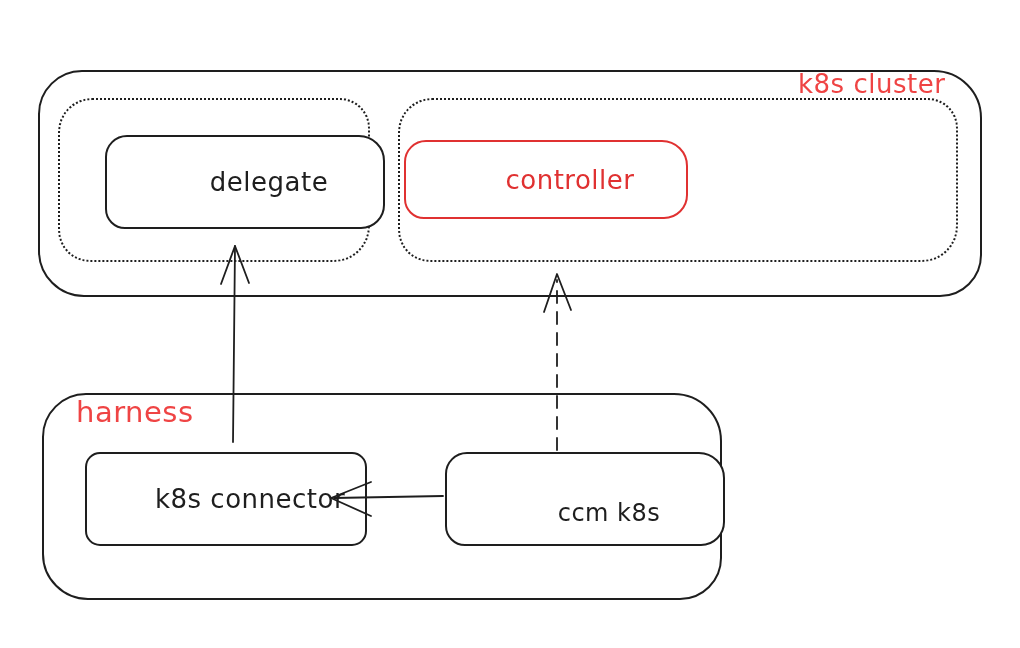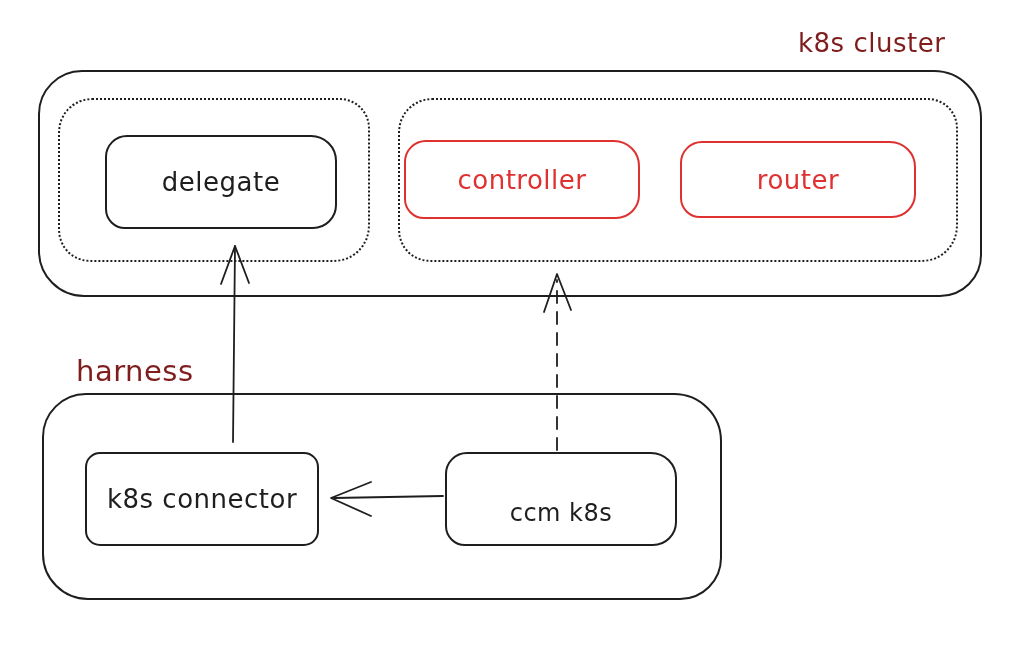--- a/index.html
+++ b/index.html
@@ -9,22 +9,23 @@
     background:#ffffff;
     font-family:"DejaVu Sans", sans-serif;
     color:#1e1e1e;
     overflow:hidden;
   }
   .container-label{
     position:absolute;
     font-size:26px;
     font-weight:500;
     letter-spacing:0.5px;
-    color:#7f1d1d;
+    color:#ef4444;
     white-space:nowrap;
+    margin-top:41px;
   }
   .outer-box{
     position:absolute;
     border:2.4px solid #1e1e1e;
     border-radius:44px 48px 42px 46px;
     background:transparent;
   }
   .dotted-box{
     position:absolute;
     border:2.6px dotted #1e1e1e;
@@ -35,20 +36,21 @@
     position:absolute;
     border:2.4px solid #1e1e1e;
     border-radius:22px 26px 24px 20px;
     display:flex;
     align-items:center;
     justify-content:center;
     text-align:center;
     font-size:26px;
     letter-spacing:0.5px;
     background:#ffffff;
+    padding-left:48px;
   }
   .node.red{
     border-color:#e03131;
     color:#e03131;
   }
   .node .two-line{line-height:1.35;font-size:24px;margin-top:29px;}
   svg.edges{
     position:absolute;
     left:0;top:0;width:1020px;height:648px;
     pointer-events:none;
@@ -75,23 +77,20 @@
   <div class="node" style="left:105px;top:135px;width:228px;height:90px;">
     <span>delegate</span>
   </div>
 
   <div class="dotted-box" style="left:398px;top:98px;width:556px;height:160px;"></div>
 
   <div class="node red" style="left:404px;top:140px;width:232px;height:75px;">
     <span>controller</span>
   </div>
 
-  <div class="node red" style="left:680px;top:141px;width:232px;height:73px;">
-    <span>router</span>
-  </div>
 
   <div class="container-label" style="left:76px;top:354px;font-size:29px;">harness</div>
 
   <div class="outer-box" style="left:42px;top:393px;width:676px;height:203px;"></div>
 
   <div class="node" style="left:85px;top:452px;width:230px;height:90px;border-radius:15px;">
     <span>k8s connector</span>
   </div>
 
   <div class="node" style="left:445px;top:452px;width:228px;height:90px;">

